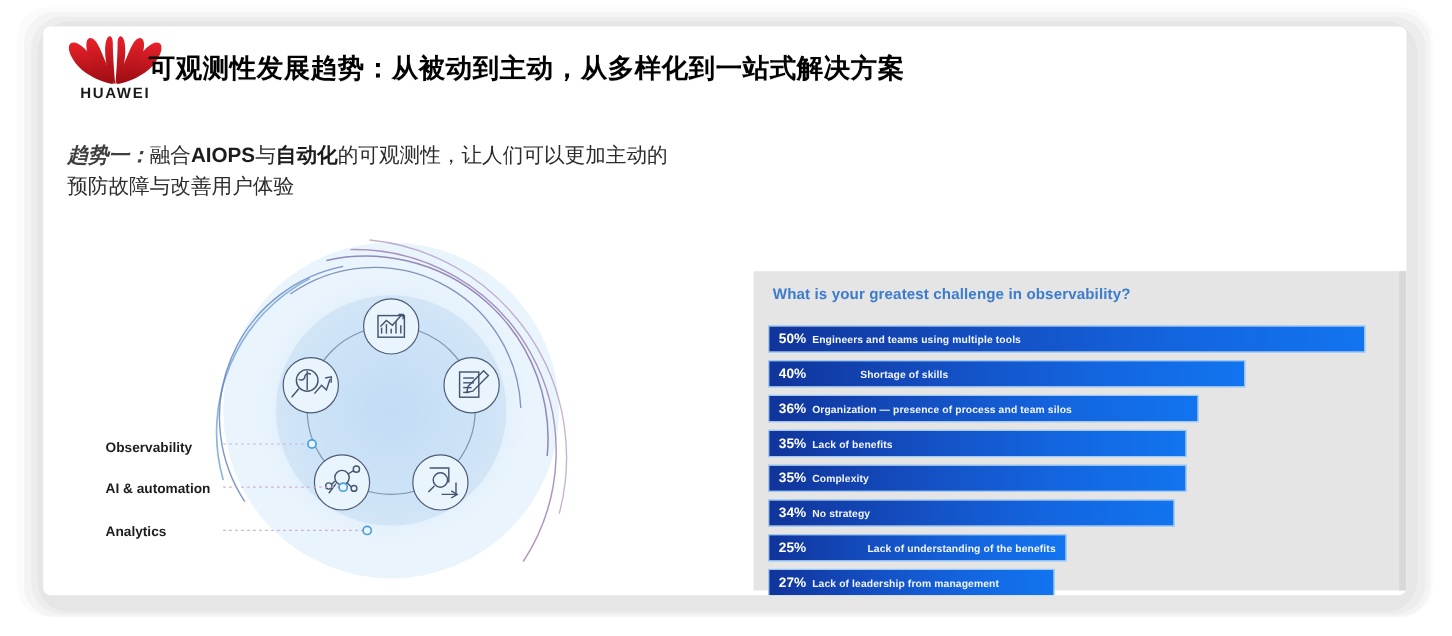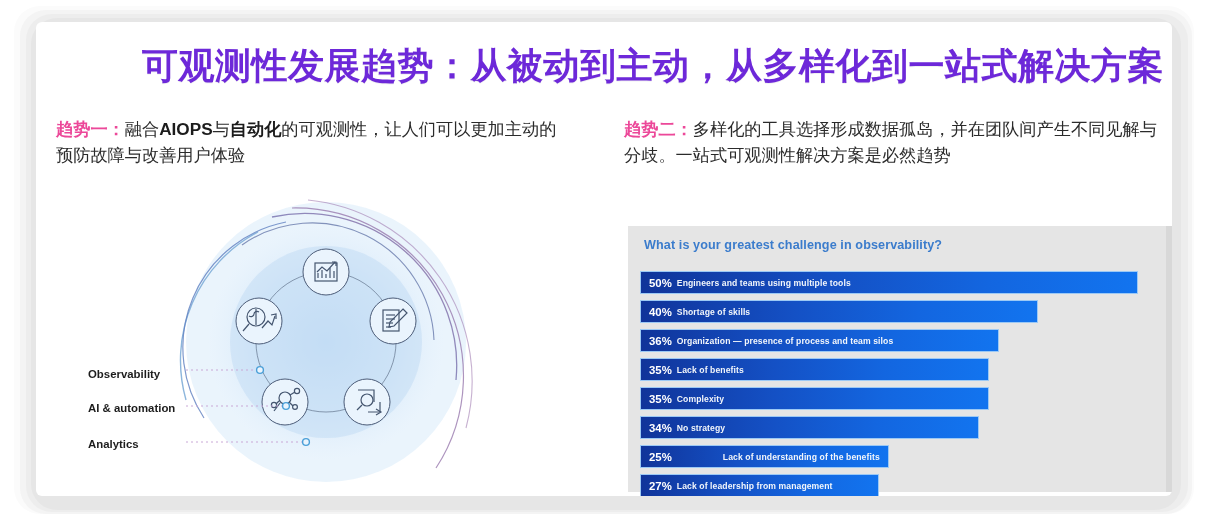--- a/index.html
+++ b/index.html
@@ -31,37 +31,37 @@
   .header { position: absolute; left: 0; top: 0; width: 100%; height: 78px; }
   .logo-wrap { position: absolute; left: 12px; top: 8px; width: 96px; height: 62px; }
   .logo-mark { width: 96px; height: 42px; display: block; }
   .logo-text {
     position: absolute; left: 0; top: 41px; width: 96px;
     text-align: center; font-size: 12.5px; font-weight: bold;
     letter-spacing: 1.4px; color: #1a1a1a;
     font-family: "Liberation Sans", sans-serif;
   }
   .slide-title {
-    position: absolute; left: 106px; top: 20px;
-    font-size: 36px; font-weight: bold; color: #6d28d9;
+    position: absolute; left: 88px; top: 20px;
+    font-size: 22px; font-weight: bold; color: #000000;
     letter-spacing: 0.5px; white-space: nowrap;
     text-shadow: 0 1px 0 rgba(0,0,0,0.06);
   }
 
   
   .col-left  { position: absolute; left: 0;   top: 82px; width: 540px; height: 392px; }
   .col-right { position: absolute; left: 552px; top: 82px; width: 584px; height: 392px; }
 
   .trend-block { position: absolute; left: 20px; top: 12px; right: 16px; }
   .col-right .trend-block { left: 36px; right: 10px; }
   .trend-text {
     font-size: 17.2px; line-height: 1.52; color: #2b2b2b;
     font-family: "Liberation Sans", "DejaVu Sans", sans-serif;
   }
-  .trend-lead { color: #ec4899; font-weight: bold; }
+  .trend-lead { color: #404040; font-weight: bold; font-style: italic; }
   .b { font-weight: bold; color: #1c1c1c; }
 
   
   .diagram { position: absolute; left: 0; top: 86px; width: 540px; height: 306px; }
   .diagram svg { display: block; }
 
   .leg-label {
     position: absolute; font-size: 11.4px; font-weight: bold; color: #1d1d1d;
     font-family: "Liberation Sans", sans-serif; white-space: nowrap;
   }
@@ -107,20 +107,39 @@
 <div id="stage">
 
   <div class="shadow-card sc1"></div>
   <div class="shadow-card sc2"></div>
   <div class="shadow-card sc3"></div>
   <div class="shadow-card sc4"></div>
 
   <div class="slide">
 
     <div class="header">
+      <div class="logo-wrap">
+        <svg class="logo-mark" viewBox="0 0 96 42">
+          <defs>
+            <linearGradient id="pr" x1="0" y1="0" x2="0" y2="1">
+              <stop offset="0%" stop-color="#e8212b"></stop>
+                <stop offset="100%" stop-color="#9c0d12"></stop>
+            </linearGradient>
+          </defs>
+          <g fill="url(#pr)">
+            <path d="M46 40 C40 30 30 18 22 10 C17 5 12 4 10 7 C8 11 11 18 17 25 C24 33 38 39 46 40 Z"></path>
+            <path d="M47 40 C43 29 38 16 34 8 C31 2 27 0 25 3 C23 6 24 13 27 21 C31 31 41 39 47 40 Z"></path>
+            <path d="M48 40 C47 28 46 14 46 6 C46 1 44 -1 42 1 C40 3 39 10 40 19 C41 29 45 38 48 40 Z"></path>
+            <path d="M50 40 C56 30 66 18 74 10 C79 5 84 4 86 7 C88 11 85 18 79 25 C72 33 58 39 50 40 Z"></path>
+            <path d="M49 40 C53 29 58 16 62 8 C65 2 69 0 71 3 C73 6 72 13 69 21 C65 31 55 39 49 40 Z"></path>
+            <path d="M48.2 40 C49.2 28 50 14 50 6 C50 1 52 -1 54 1 C56 3 57 10 56 19 C55 29 51.2 38 48.2 40 Z"></path>
+          </g>
+        </svg>
+        <div class="logo-text">HUAWEI</div>
+      </div>
       <div class="slide-title">可观测性发展趋势：从被动到主动，从多样化到一站式解决方案</div>
     </div>
 
     <div class="col-left">
 
       <div class="trend-block">
         <div class="trend-text">
           <span class="trend-lead">趋势一：</span><span>融合</span><span class="b">AIOPS</span><span>与</span><span class="b">自动化</span><span>的可观测性，让</span><span>人们可以更加主动的预防故障与改善用户体验</span>
         </div>
       </div>
@@ -230,37 +249,32 @@
         </svg>
 
         <div class="leg-label leg1">Observability</div>
         <div class="leg-label leg2">AI &amp; automation</div>
         <div class="leg-label leg3">Analytics</div>
       </div>
     </div>
 
     <div class="col-right">
 
-      <div class="trend-block">
-        <div class="trend-text">
-          <span class="trend-lead">趋势二：</span><span>多样化的工具选择形成数据孤岛，并在团队间产生不同见解与分歧。一站式可观测性解决方案是必然趋势</span>
-        </div>
-      </div>
 
       <div class="chart-panel">
         <div class="chart-title">What is your greatest challenge in observability?</div>
         <div class="bars">
             <div class="bar-row">
               <div class="bar" style="width: 498px;">
                 <span class="bar-pct">50%</span>
                 <span class="bar-lab">Engineers and teams using multiple tools</span>
               </div>
             </div>
             <div class="bar-row">
-              <div class="bar" style="width: 398px;">
+              <div class="bar" style="width: 398px; gap: 40px;">
                 <span class="bar-pct">40%</span>
                 <span class="bar-lab">Shortage of skills</span>
               </div>
             </div>
             <div class="bar-row">
               <div class="bar" style="width: 359px;">
                 <span class="bar-pct">36%</span>
                 <span class="bar-lab">Organization — presence of process and team silos</span>
               </div>
             </div>

